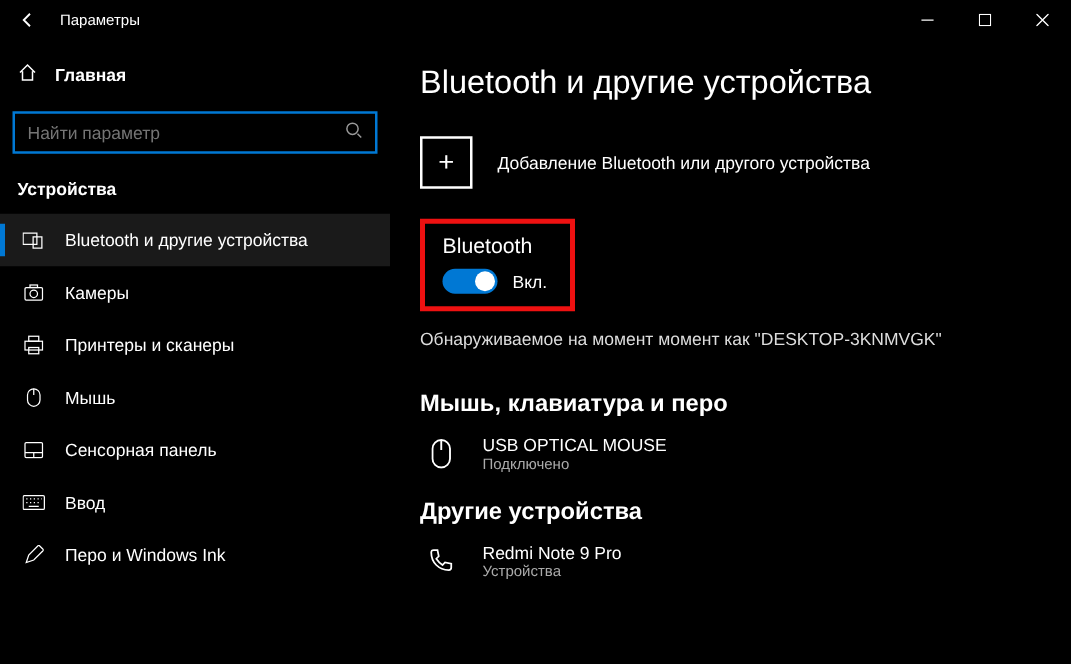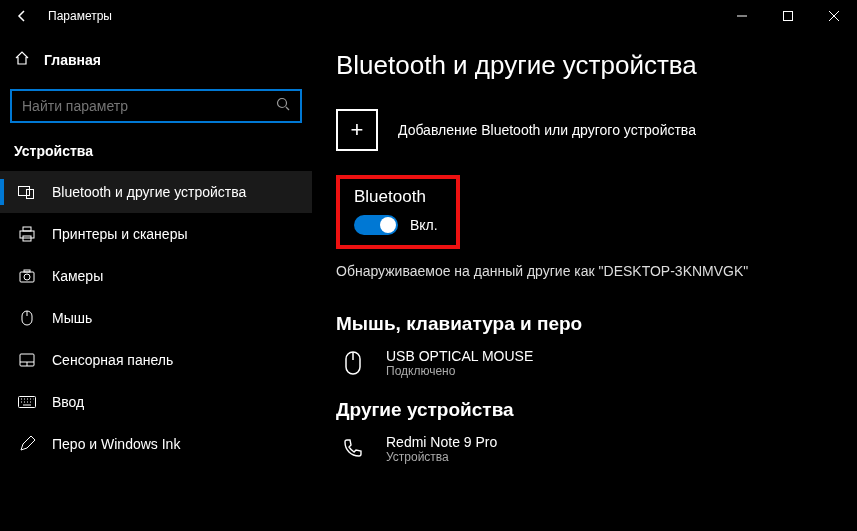--- a/index.html
+++ b/index.html
@@ -101,37 +101,37 @@
         <span class="icon">
           <svg width="18" height="16" viewBox="0 0 18 16">
               <rect x="0.5" y="2.5" width="11" height="9" stroke-width="1"></rect>
               <rect x="8.5" y="5.5" width="7" height="9" stroke-width="1"></rect>
             </svg>
         </span>
         <span>Bluetooth и другие устройства</span>
       </div>
       <div class="nav-item">
         <span class="icon">
+          <svg width="16" height="14" viewBox="0 0 16 14">
+              <rect x="1" y="3" width="14" height="10" rx="1" stroke-width="1"></rect>
+              <circle cx="8" cy="8" r="3" stroke-width="1"></circle>
+              <rect x="5" y="1" width="6" height="2" stroke-width="1"></rect>
+            </svg>
+        </span>
+        <span>Камеры</span>
+      </div>
+      <div class="nav-item">
+        <span class="icon">
           <svg width="16" height="16" viewBox="0 0 16 16">
               <rect x="4" y="1" width="8" height="4" stroke-width="1"></rect>
               <rect x="1" y="5" width="14" height="7" stroke-width="1"></rect>
               <rect x="4" y="10" width="8" height="5" stroke-width="1"></rect>
             </svg>
         </span>
         <span>Принтеры и сканеры</span>
-      </div>
-      <div class="nav-item">
-        <span class="icon">
-          <svg width="16" height="14" viewBox="0 0 16 14">
-              <rect x="1" y="3" width="14" height="10" rx="1" stroke-width="1"></rect>
-              <circle cx="8" cy="8" r="3" stroke-width="1"></circle>
-              <rect x="5" y="1" width="6" height="2" stroke-width="1"></rect>
-            </svg>
-        </span>
-        <span>Камеры</span>
       </div>
       <div class="nav-item">
         <span class="icon">
           <svg width="12" height="16" viewBox="0 0 12 16">
               <rect x="1" y="1" width="10" height="14" rx="5" stroke-width="1"></rect>
               <path d="M6 1 V6" stroke-width="1"></path>
             </svg>
         </span>
         <span>Мышь</span>
       </div>
@@ -175,21 +175,21 @@
     <div class="highlight-box">
       <div class="bt-label">Bluetooth</div>
       <div class="toggle-row">
         <div class="toggle">
           <div class="toggle-knob"></div>
         </div>
         <div class="toggle-text">Вкл.</div>
       </div>
     </div>
 
-    <div class="discoverable">Обнаруживаемое на данный другие как "DESKTOP-3KNMVGK"</div>
+    <div class="discoverable">Обнаруживаемое на момент момент как "DESKTOP-3KNMVGK"</div>
 
     <div class="section-h">Мышь, клавиатура и перо</div>
     <div class="device">
       <div class="dicon">
         <svg width="16" height="24" viewBox="0 0 16 24">
             <rect x="1" y="1" width="14" height="22" rx="7" stroke-width="1.5"></rect>
             <path d="M8 1 V9" stroke-width="1.5"></path>
           </svg>
       </div>
       <div class="dtext">

